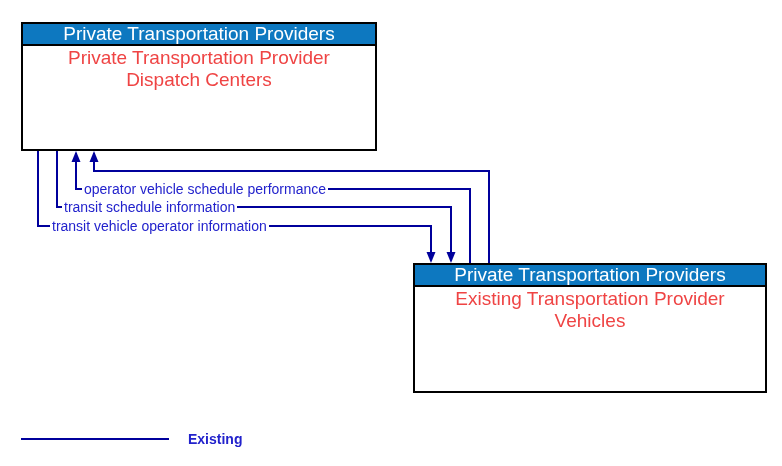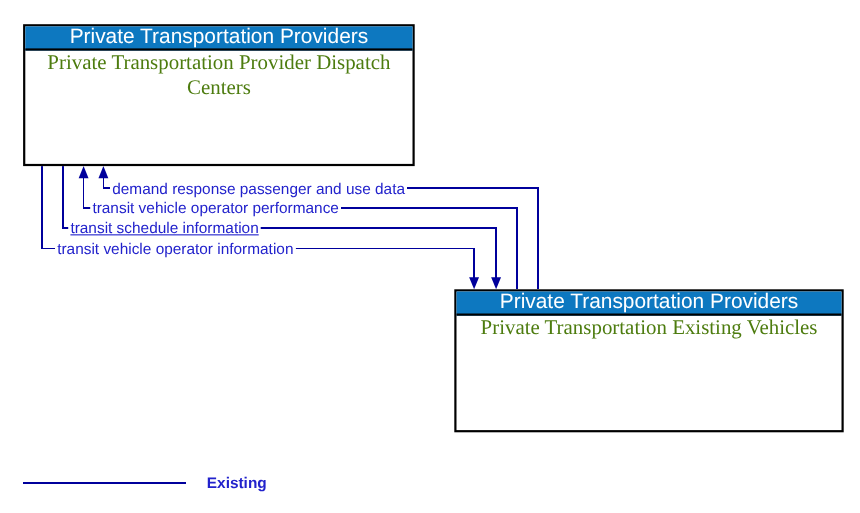--- a/index.html
+++ b/index.html
@@ -34,26 +34,25 @@
     line-height: 20px;
     border-bottom: 2px solid #000000;
     background: #0d78c0;
     color: #ffffff;
     font-size: 19px;
     text-align: center;
     white-space: nowrap;
     overflow: hidden;
   }
   .entity-body {
-    color: #4d7c0f;
+    color: #ef4444;
     font-size: 19px;
     line-height: 22px;
     text-align: center;
     padding: 1px 8px 0 8px;
-    font-family: Liberation Serif, serif;
   }
   .flow-label {
     position: absolute;
     background: #ffffff;
     color: #2222cc;
     font-size: 14px;
     line-height: 16px;
     height: 16px;
     padding: 0 2px;
     white-space: nowrap;
@@ -95,23 +94,22 @@
     </g>
   </svg>
 
   <div class="entity-box dispatch">
     <div class="entity-header">Private Transportation Providers</div>
     <div class="entity-body">Private Transportation Provider Dispatch Centers</div>
   </div>
 
   <div class="entity-box vehicles">
     <div class="entity-header">Private Transportation Providers</div>
-    <div class="entity-body">Private Transportation Existing Vehicles</div>
+    <div class="entity-body">Existing Transportation Provider Vehicles</div>
   </div>
 
-  <span class="flow-label" style="left:100px; top:163px;">demand response passenger and use data</span>
-  <span class="flow-label" style="left:82px; top:181px;">transit vehicle operator performance</span>
-  <span class="flow-label" style="left:62px; top:199px;text-decoration:underline;">transit schedule information</span>
+  <span class="flow-label" style="left:82px; top:181px;">operator vehicle schedule performance</span>
+  <span class="flow-label" style="left:62px; top:199px;">transit schedule information</span>
   <span class="flow-label" style="left:50px; top:218px;">transit vehicle operator information</span>
 
   <span class="legend-label">Existing</span>
 
 </div>
 
 </body></html>

